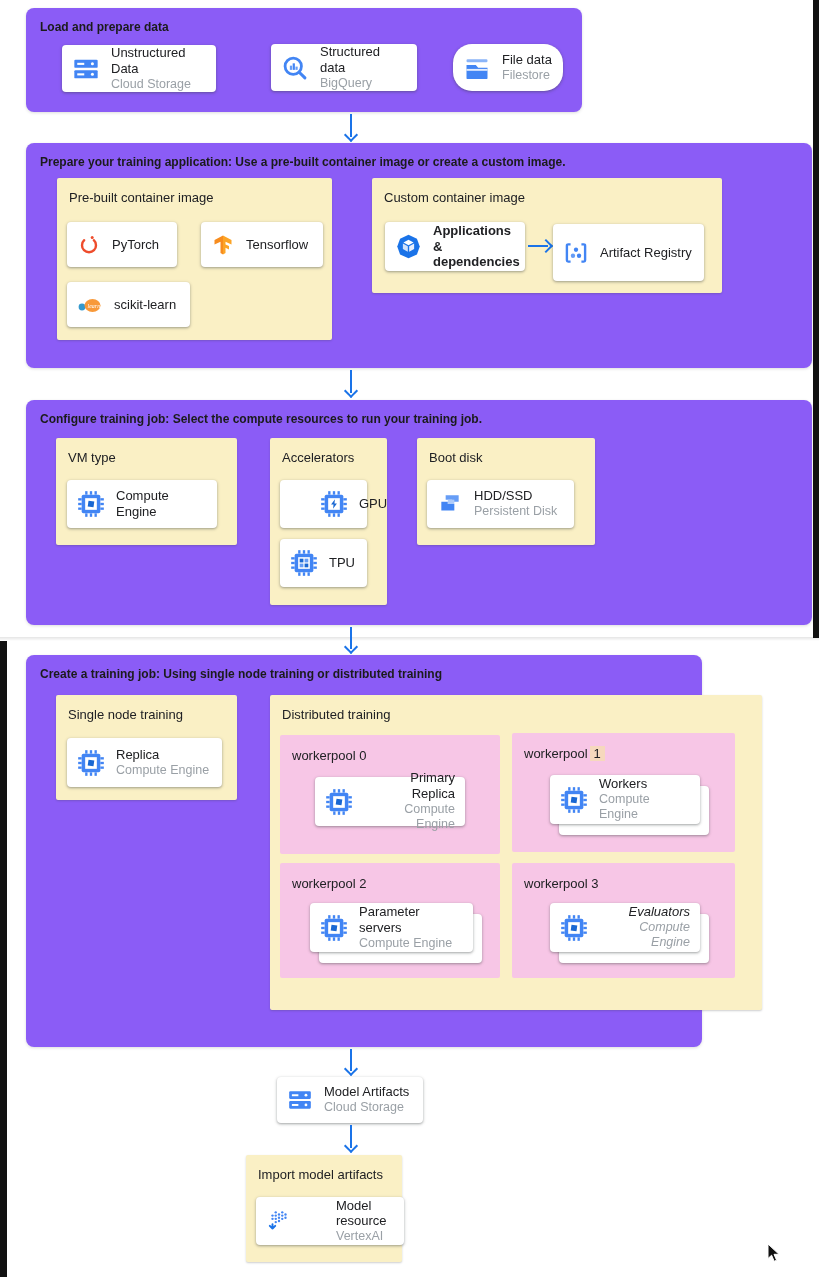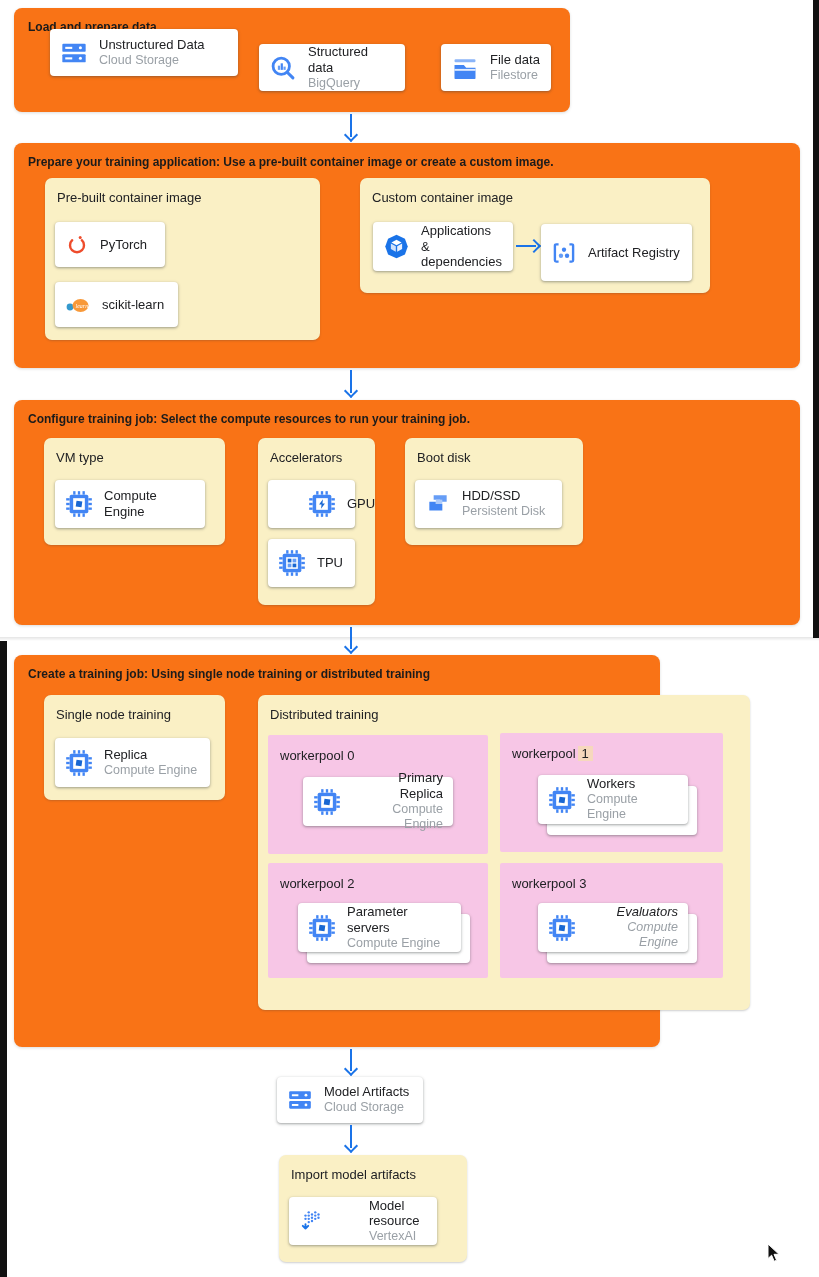--- a/index.html
+++ b/index.html
@@ -5,25 +5,25 @@
   html,body{margin:0;padding:0;background:#fff;}
   .page{position:relative;width:819px;height:1277px;background:#fff;overflow:hidden;
         font-family:"Liberation Sans",sans-serif;color:#202124;}
   
   .strip{position:absolute;background:#111;}
   .strip.right{left:813px;top:0;width:6px;height:638px;}
   .strip.left{left:0;top:641px;width:7px;height:636px;}
   .page-sep{position:absolute;left:0;top:637px;width:819px;height:4px;
             background:linear-gradient(to bottom,rgba(0,0,0,.10),rgba(0,0,0,0));}
   
-  .panel{position:absolute;background:#f97316;border-radius:8px;
-         box-shadow:0 1px 3px rgba(60,64,67,.18);}
+  .panel{position:absolute;background:#8b5cf6;border-radius:8px;
+         box-shadow:0 1px 3px rgba(60,64,67,.18);margin-left:12px;}
   .panel-title{position:absolute;left:14px;top:12px;font-size:12px;font-weight:bold;color:#1b1b1b;}
   
-  .ybox{position:absolute;background:#faf0c5;border-radius:7px;box-shadow:0 1px 2px rgba(60,64,67,.25);}
+  .ybox{position:absolute;background:#faf0c5;border-radius:2px;box-shadow:0 1px 2px rgba(60,64,67,.25);}
   .ybox-title{position:absolute;left:12px;top:12px;font-size:13px;color:#202124;}
   
   .pbox{position:absolute;background:#f7c6e6;border-radius:2px;}
   .pbox-title{position:absolute;left:12px;top:13px;font-size:13px;color:#202124;}
   .badge{display:inline-block;background:#f6d8bd;padding:0 4px;margin-left:2px;}
   
   .card{position:absolute;background:#fff;border-radius:4px;
         box-shadow:0 1px 2px rgba(60,64,67,.3),0 1px 3px 1px rgba(60,64,67,.15);
         display:flex;align-items:center;gap:11px;padding:0 10px;box-sizing:border-box;}
   .card .txt{display:flex;flex-direction:column;line-height:1.22;}
@@ -48,21 +48,21 @@
 
 <div class="page">
 
   <div class="strip right"></div>
   <div class="strip left"></div>
   <div class="page-sep"></div>
 
   <div class="panel" style="left:14px;top:8px;width:556px;height:104px;">
     <div class="panel-title">Load and prepare data</div>
 
-    <div class="card" style="left:36px;top:21px;width:188px;height:47px;">
+    <div class="card" style="left:36px;top:37px;width:154px;height:47px;">
       <svg width="28" height="28" viewBox="0 0 24 24">
         <rect x="2" y="4" width="20" height="7" rx="1" fill="#4285f4"></rect>
         <rect x="4.5" y="6.7" width="6" height="1.8" fill="#fff"></rect>
           <circle cx="17.5" cy="7.5" r="1.3" fill="#fff"></circle>
         <rect x="2" y="13" width="20" height="7" rx="1" fill="#4285f4"></rect>
         <rect x="4.5" y="15.7" width="6" height="1.8" fill="#fff"></rect>
           <circle cx="17.5" cy="16.5" r="1.3" fill="#fff"></circle>
       </svg>
       <div class="txt">
           <span class="label">Unstructured Data</span>
@@ -77,21 +77,21 @@
         <rect x="10" y="8" width="1.9" height="5.6" fill="#4285f4"></rect>
         <rect x="12.4" y="10.8" width="1.9" height="2.8" fill="#669df6"></rect>
         <line x1="15.6" y1="15.6" x2="20.5" y2="20.5" stroke="#4285f4" stroke-width="2.6" stroke-linecap="round"></line>
       </svg>
       <div class="txt">
           <span class="label">Structured data</span>
         <span class="sub">BigQuery</span>
         </div>
     </div>
 
-    <div class="card" style="left:427px;top:36px;width:110px;height:47px;">
+    <div class="card" style="left:427px;top:36px;width:110px;height:47px;border-radius:19px;">
       <svg width="28" height="28" viewBox="0 0 24 24">
         <rect x="3" y="4.5" width="18" height="2.6" rx="1" fill="#8ab4f8"></rect>
         <path d="M3 9.5 h8 l2 2.2 h8 v8.8 a1 1 0 0 1 -1 1 h-16 a1 1 0 0 1 -1 -1 z" fill="#4285f4"></path>
         <rect x="3" y="12.8" width="18" height="1.6" fill="#fff" opacity="0.85"></rect>
       </svg>
       <div class="txt">
           <span class="label">File data</span>
         <span class="sub">Filestore</span>
         </div>
     </div>
@@ -111,38 +111,47 @@
       <div class="card" style="left:10px;top:44px;width:110px;height:45px;">
         <svg width="24" height="24" viewBox="0 0 24 24">
           <path d="M7.2 7.2 a7 7 0 1 0 9.6 0" fill="none" stroke="#ee4c2c" stroke-width="2.4" stroke-linecap="round"></path>
           <circle cx="15.2" cy="4.6" r="1.5" fill="#ee4c2c"></circle>
         </svg>
         <div class="txt">
             <span class="label">PyTorch</span>
           </div>
       </div>
 
+      <div class="card" style="left:144px;top:44px;width:122px;height:45px;">
+        <svg width="24" height="24" viewBox="0 0 24 24">
+          <polygon points="12,2.5 3.5,7 3.5,11.5 9.5,8.8 9.5,20 12,21.5" fill="#f78c1e"></polygon>
+          <polygon points="12,2.5 20.5,7 20.5,11.5 14.5,8.8 14.5,11.5 18,13 18,16.5 14.5,14.8 14.5,20 12,21.5" fill="#fca426"></polygon>
+        </svg>
+        <div class="txt">
+            <span class="label">Tensorflow</span>
+          </div>
+      </div>
 
       <div class="card" style="left:10px;top:104px;width:123px;height:45px;">
         <svg width="26" height="24" viewBox="0 0 26 24">
           <circle cx="5" cy="14" r="3.4" fill="#3499cd"></circle>
           <ellipse cx="15.5" cy="12.5" rx="8" ry="6.5" fill="#f89939"></ellipse>
           <text x="10.5" y="15" font-family="Liberation Serif,serif" font-style="italic" font-size="6" fill="#fff">learn</text>
         </svg>
         <div class="txt">
             <span class="label">scikit-learn</span>
           </div>
       </div>
 
     </div>
 
     <div class="ybox" style="left:346px;top:35px;width:350px;height:115px;">
       <div class="ybox-title">Custom container image</div>
 
-      <div class="card" style="left:13px;top:44px;width:140px;height:49px;">
+      <div class="card" style="left:13px;top:44px;width:140px;height:49px;font-weight:bold;">
         <svg width="27" height="27" viewBox="0 0 24 24">
           <polygon points="12,1.5 19.5,5 22,12 19.5,19 12,22.5 4.5,19 2,12 4.5,5" fill="#1a73e8"></polygon>
           <polygon points="12,6 16.5,8.4 12,10.8 7.5,8.4" fill="#fff"></polygon>
           <polygon points="7,9.3 11.4,11.7 11.4,16.6 7,14.2" fill="#d2e3fc"></polygon>
           <polygon points="17,9.3 12.6,11.7 12.6,16.6 17,14.2" fill="#e8f0fe"></polygon>
         </svg>
         <div class="txt">
             <span class="label">Applications &amp; dependencies</span>
           </div>
       </div>
@@ -272,21 +281,21 @@
           </div>
       </div>
     </div>
   </div>
 
   <div class="varrow" style="left:343px;top:627px;height:26px;">
     <i class="shaft"></i>
       <i class="head"></i>
   </div>
 
-  <div class="panel" style="left:14px;top:655px;width:646px;height:392px;">
+  <div class="panel" style="left:14px;top:655px;width:646px;height:392px;padding-left:30px;">
     <div class="panel-title">Create a training job: Using single node training or distributed training</div>
 
     <div class="ybox" style="left:30px;top:40px;width:181px;height:105px;">
       <div class="ybox-title">Single node training</div>
       <div class="card" style="left:11px;top:43px;width:155px;height:49px;">
         <svg width="28" height="28" viewBox="0 0 24 24">
           <g fill="#4285f4">
               <rect x="7" y="1" width="2" height="3"></rect>
               <rect x="11" y="1" width="2" height="3"></rect>
               <rect x="15" y="1" width="2" height="3"></rect>
@@ -461,21 +470,21 @@
         <span class="label">Model Artifacts</span>
       <span class="sub">Cloud Storage</span>
       </div>
   </div>
 
   <div class="varrow" style="left:343px;top:1125px;height:27px;">
     <i class="shaft"></i>
       <i class="head"></i>
   </div>
 
-  <div class="ybox" style="left:279px;top:1155px;width:156px;height:107px;padding-left:32px;">
+  <div class="ybox" style="left:246px;top:1155px;width:156px;height:107px;">
     <div class="ybox-title">Import model artifacts</div>
     <div class="card" style="left:10px;top:42px;width:148px;height:48px;gap:44px;">
       <svg width="26" height="26" viewBox="0 0 24 24">
         <g fill="#4285f4">
           <circle cx="9" cy="4" r="1.1"></circle>
             <circle cx="9" cy="7" r="1.1"></circle>
             <circle cx="9" cy="10" r="1.1"></circle>
             <circle cx="9" cy="13" r="1.1"></circle>
           <circle cx="12" cy="6" r="1.1"></circle>
             <circle cx="12" cy="9" r="1.1"></circle>

